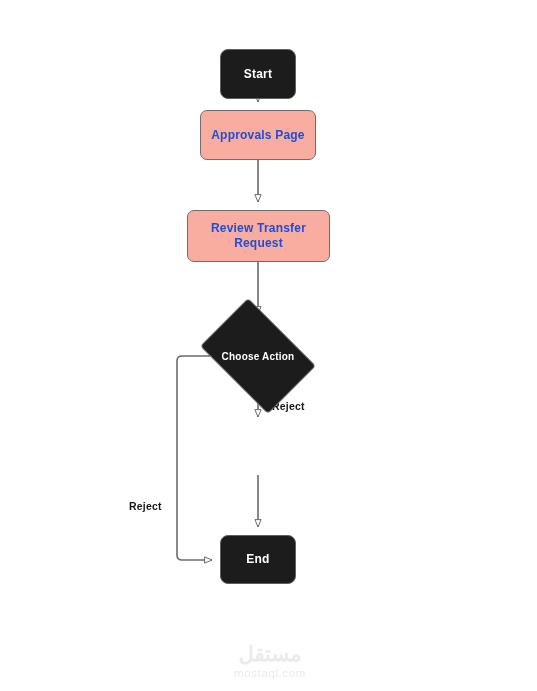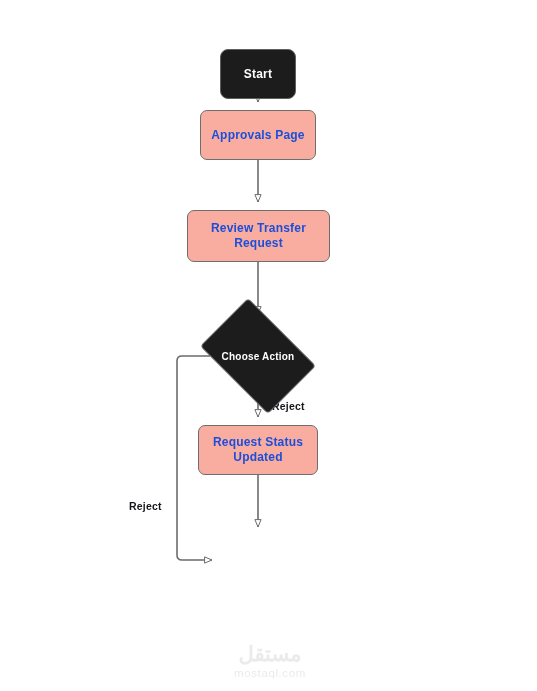--- a/index.html
+++ b/index.html
@@ -143,24 +143,24 @@
 
   <div class="node node-process" style="left:187px; top:210px; width:143px; height:52px;justify-content:flex-end;">
     <span>Review Transfer Request</span>
   </div>
 
   <div class="node node-decision" style="left:210px; top:322px; width:96px; height:68px;">
     <span class="diamond-shape"></span>
     <span class="diamond-label">Choose Action</span>
   </div>
 
-  <div class="node node-process" style="left:198px; top:425px; width:120px; height:50px;">
-    <span>Request Status Updated</span>
+
+  <div class="node node-terminal" style="left:220px; top:535px; width:76px; height:49px;">
+    <span>End</span>
   </div>
-
 
   <div class="edge-label" style="left:272px; top:400px;">Reject</div>
 
   <div class="edge-label" style="left:129px; top:453px;margin-top:47px;">Reject</div>
 
   <div id="watermark">
     <div class="wm-ar">مستقل</div>
     <div class="wm-en">mostaql.com</div>
   </div>
 

